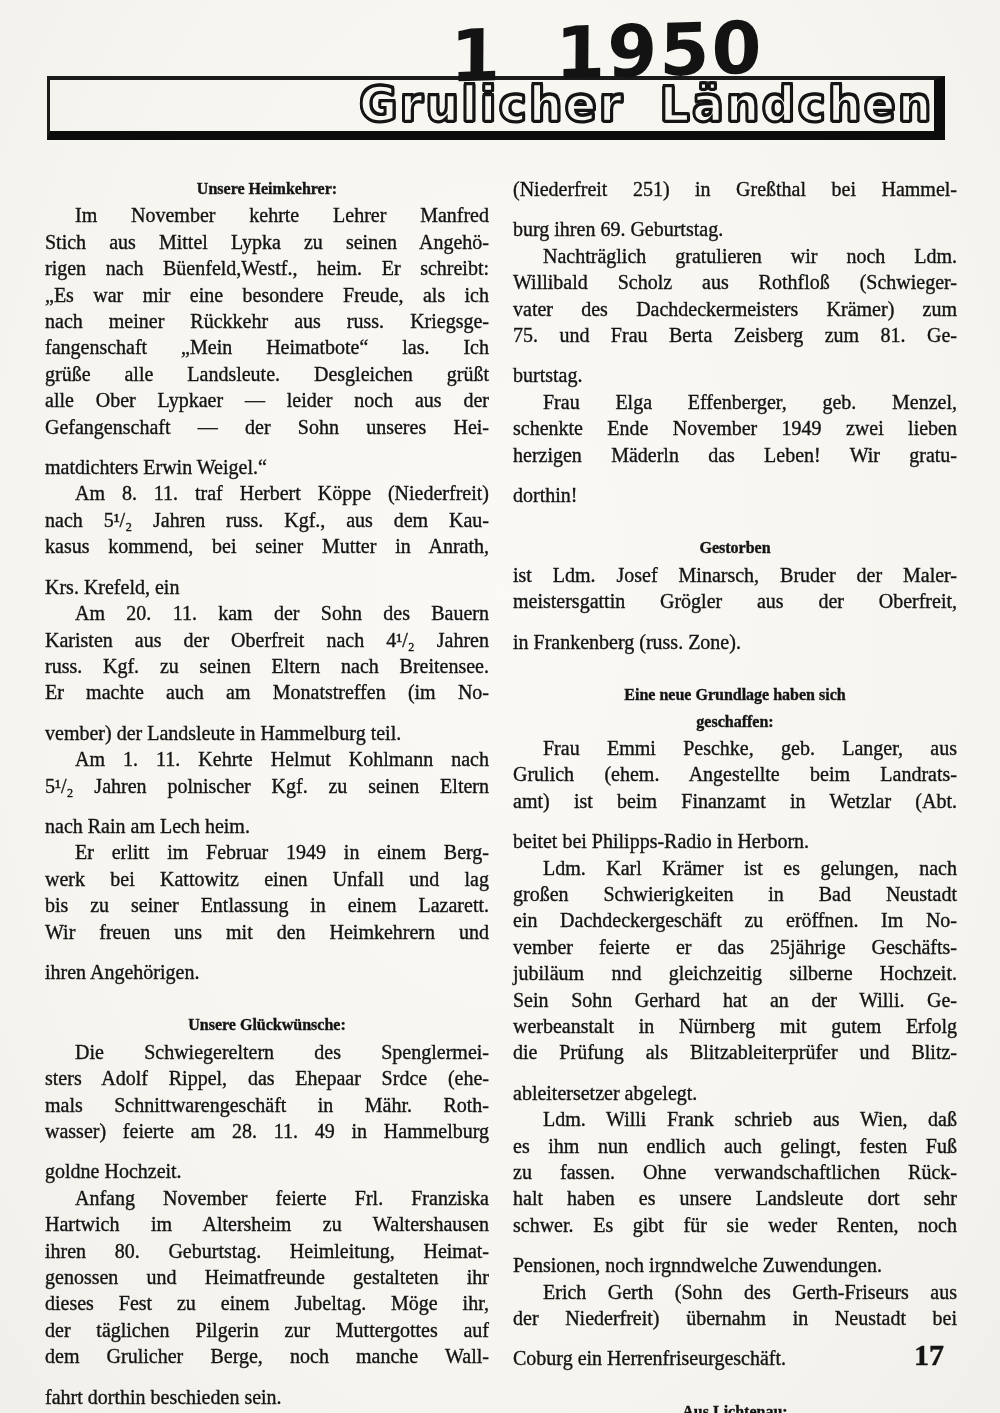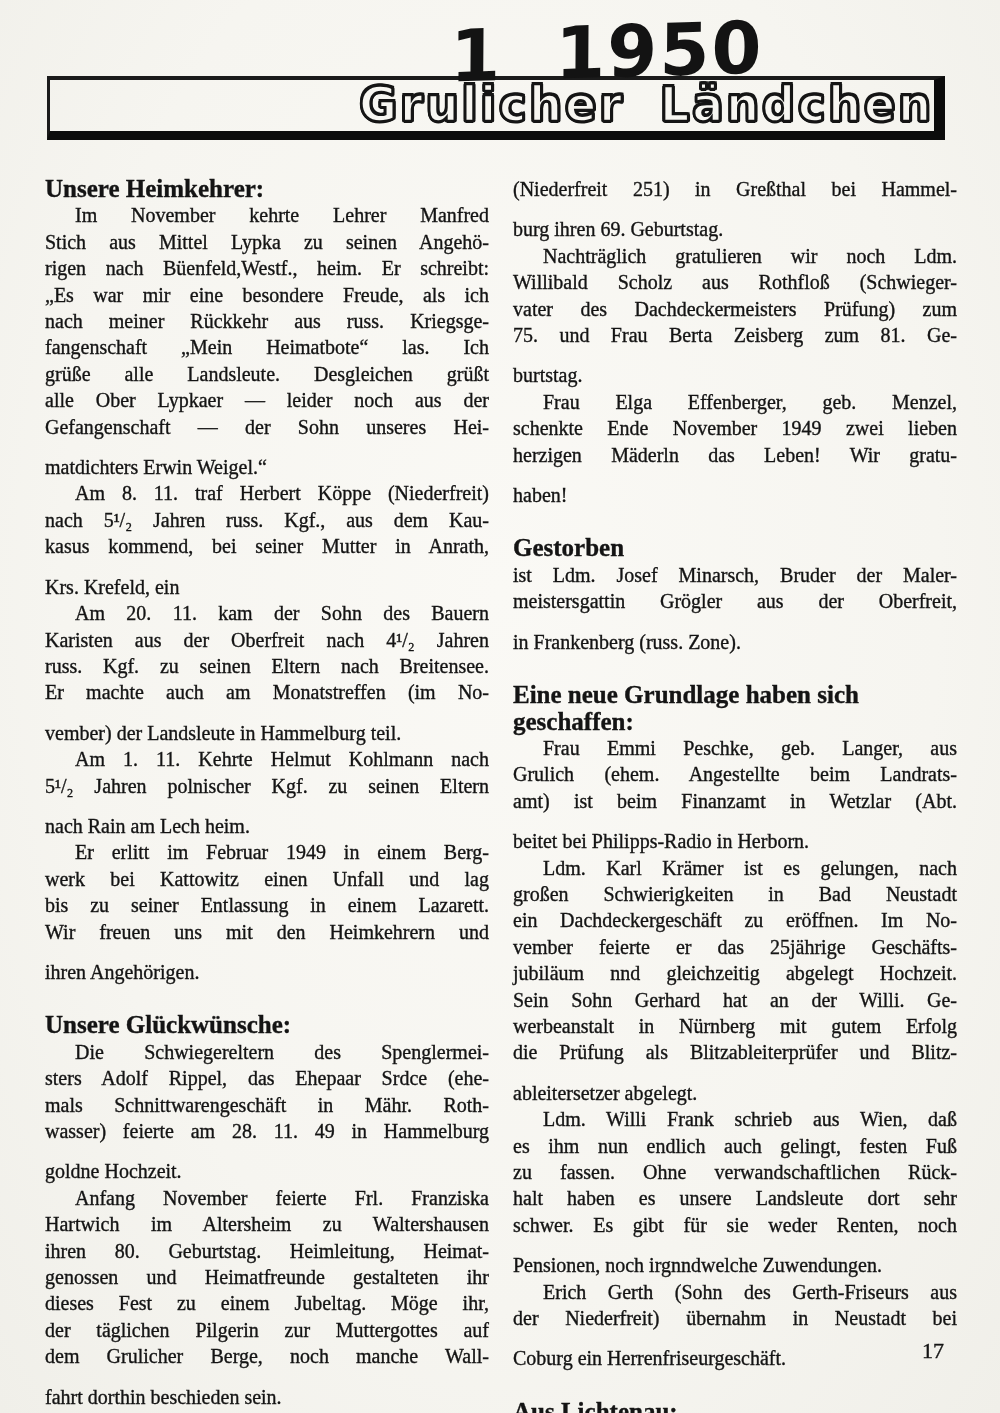--- a/index.html
+++ b/index.html
@@ -64,28 +64,28 @@
     font-size:20px;
     line-height:26.4px;
     -webkit-text-stroke:0.35px #141414;
   }
   .line { text-align:justify; text-align-last:justify; }
   .line.last { text-align-last:auto;margin-top:14px; }
   .line.indent { text-indent:30px; }
   .heading-block { margin-top:27px; }
   .col > .heading-block:first-child { margin-top:0; }
   .heading-line {
-    text-align:left;
+    text-align:center;
     font-weight:bold;
-    font-size:25px;
+    font-size:16px;
   }
 
   .pagenum {
     position:absolute; right:56px; top:1338px;
-    font-weight:normal; font-size:22px;
+    font-weight:bold; font-size:30px;
     -webkit-text-stroke:0.4px #141414;
   }
 </style>
 </head>
 <body>
 
 <div class="page">
 
   <div class="stamp">1 1950</div>
 
@@ -141,46 +141,46 @@
         <div class="line">der täglichen Pilgerin zur Muttergottes auf</div>
         <div class="line">dem Grulicher Berge, noch manche Wall-</div>
         <div class="line last">fahrt dorthin beschieden sein.</div>
         <div class="line indent">Am 10. 12. 49 feierte Frau Mali Benesch</div>
       </div>
     <div class="col" id="col-right">
         <div class="line">(Niederfreit 251) in Greßthal bei Hammel-</div>
         <div class="line last">burg ihren 69. Geburtstag.</div>
         <div class="line indent">Nachträglich gratulieren wir noch Ldm.</div>
         <div class="line">Willibald Scholz aus Rothfloß (Schwieger-</div>
-        <div class="line">vater des Dachdeckermeisters Prüfung) zum</div>
+        <div class="line">vater des Dachdeckermeisters Krämer) zum</div>
         <div class="line">75. und Frau Berta Zeisberg zum 81. Ge-</div>
         <div class="line last">burtstag.</div>
         <div class="line indent">Frau Elga Effenberger, geb. Menzel,</div>
         <div class="line">schenkte Ende November 1949 zwei lieben</div>
         <div class="line">herzigen Mäderln das Leben! Wir gratu-</div>
-        <div class="line last">haben!</div>
+        <div class="line last">dorthin!</div>
         <div class="heading-block">
           <div class="heading-line">Gestorben</div>
         </div>
         <div class="line">ist Ldm. Josef Minarsch, Bruder der Maler-</div>
         <div class="line">meistersgattin Grögler aus der Oberfreit,</div>
         <div class="line last">in Frankenberg (russ. Zone).</div>
         <div class="heading-block">
           <div class="heading-line">Eine neue Grundlage haben sich</div>
           <div class="heading-line">geschaffen:</div>
         </div>
         <div class="line indent">Frau Emmi Peschke, geb. Langer, aus</div>
         <div class="line">Grulich (ehem. Angestellte beim Landrats-</div>
         <div class="line">amt) ist beim Finanzamt in Wetzlar (Abt.</div>
         <div class="line last">beitet bei Philipps-Radio in Herborn.</div>
         <div class="line indent">Ldm. Karl Krämer ist es gelungen, nach</div>
         <div class="line">großen Schwierigkeiten in Bad Neustadt</div>
         <div class="line">ein Dachdeckergeschäft zu eröffnen. Im No-</div>
         <div class="line">vember feierte er das 25jährige Geschäfts-</div>
-        <div class="line">jubiläum nnd gleichzeitig abgelegt Hochzeit.</div>
+        <div class="line">jubiläum nnd gleichzeitig silberne Hochzeit.</div>
         <div class="line">Sein Sohn Gerhard hat an der Willi. Ge-</div>
         <div class="line">werbeanstalt in Nürnberg mit gutem Erfolg</div>
         <div class="line">die Prüfung als Blitzableiterprüfer und Blitz-</div>
         <div class="line last">ableitersetzer abgelegt.</div>
         <div class="line indent">Ldm. Willi Frank schrieb aus Wien, daß</div>
         <div class="line">es ihm nun endlich auch gelingt, festen Fuß</div>
         <div class="line">zu fassen. Ohne verwandschaftlichen Rück-</div>
         <div class="line">halt haben es unsere Landsleute dort sehr</div>
         <div class="line">schwer. Es gibt für sie weder Renten, noch</div>
         <div class="line last">Pensionen, noch irgnndwelche Zuwendungen.</div>

